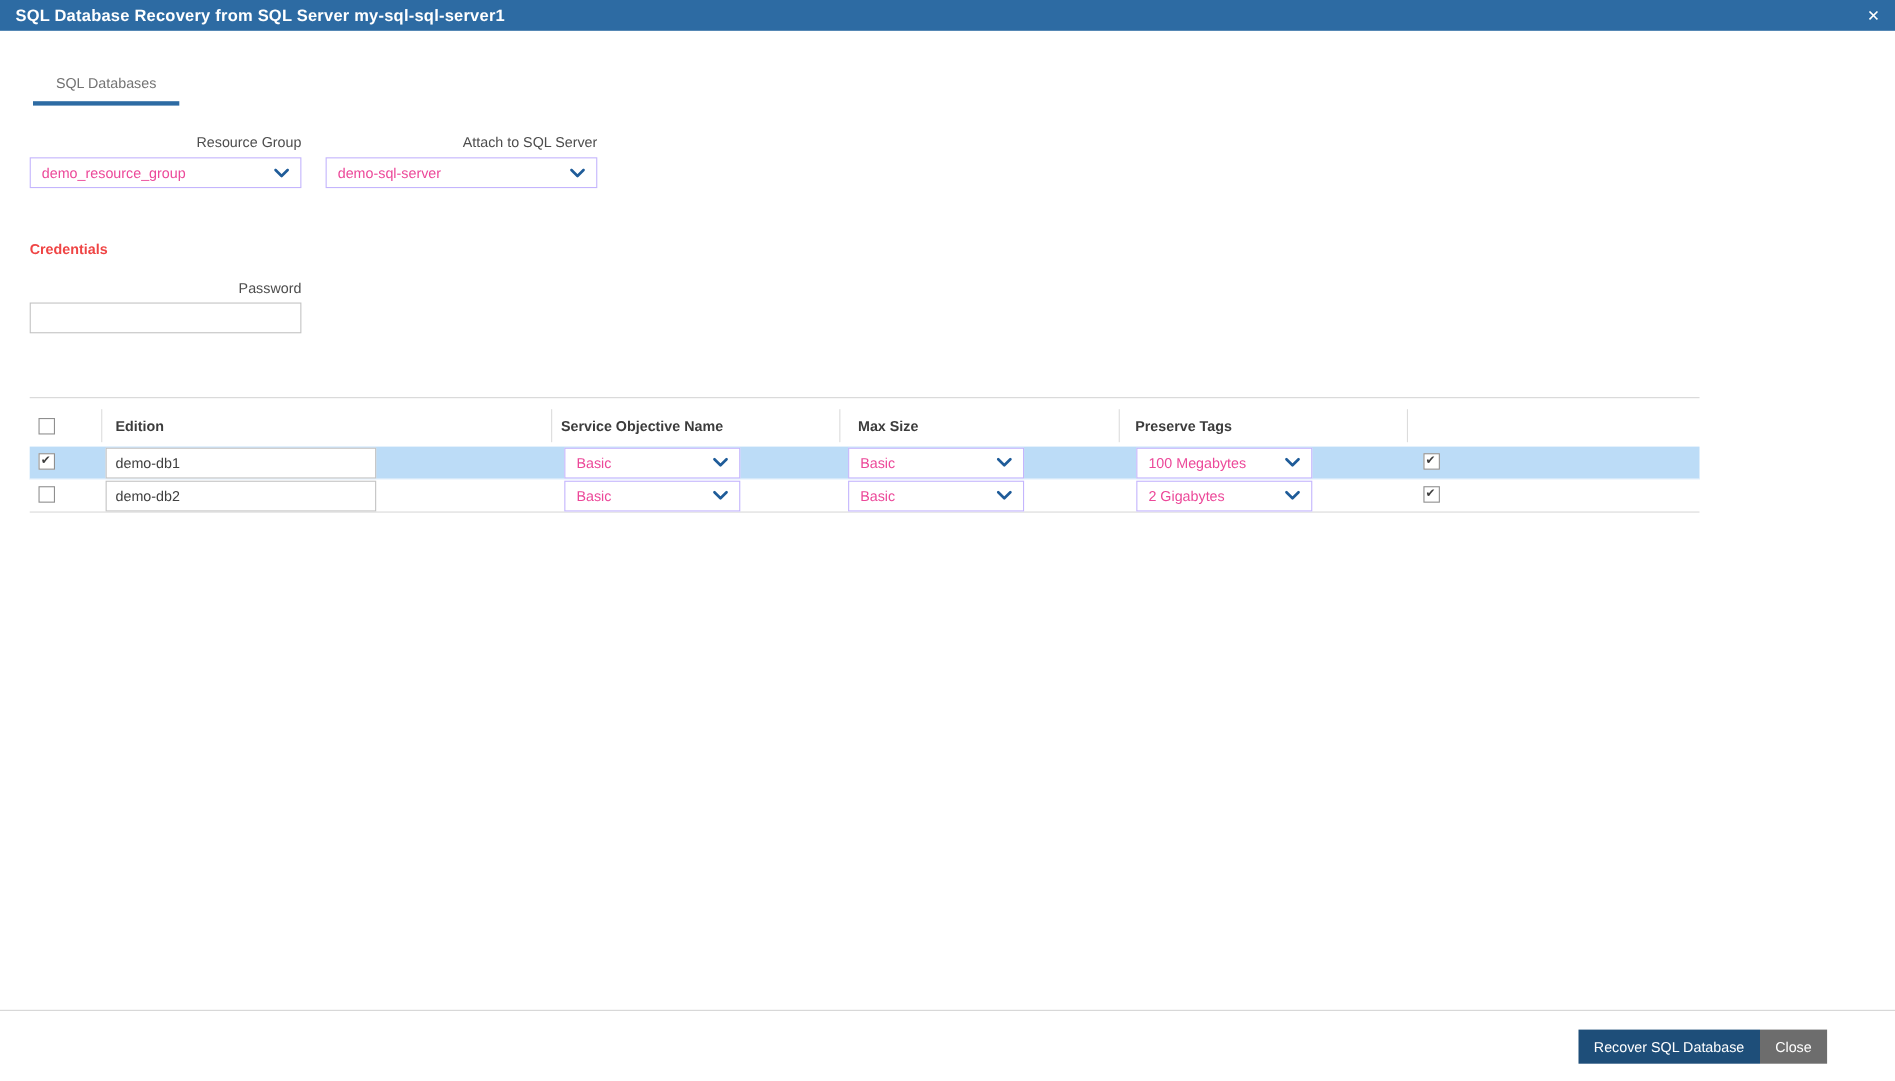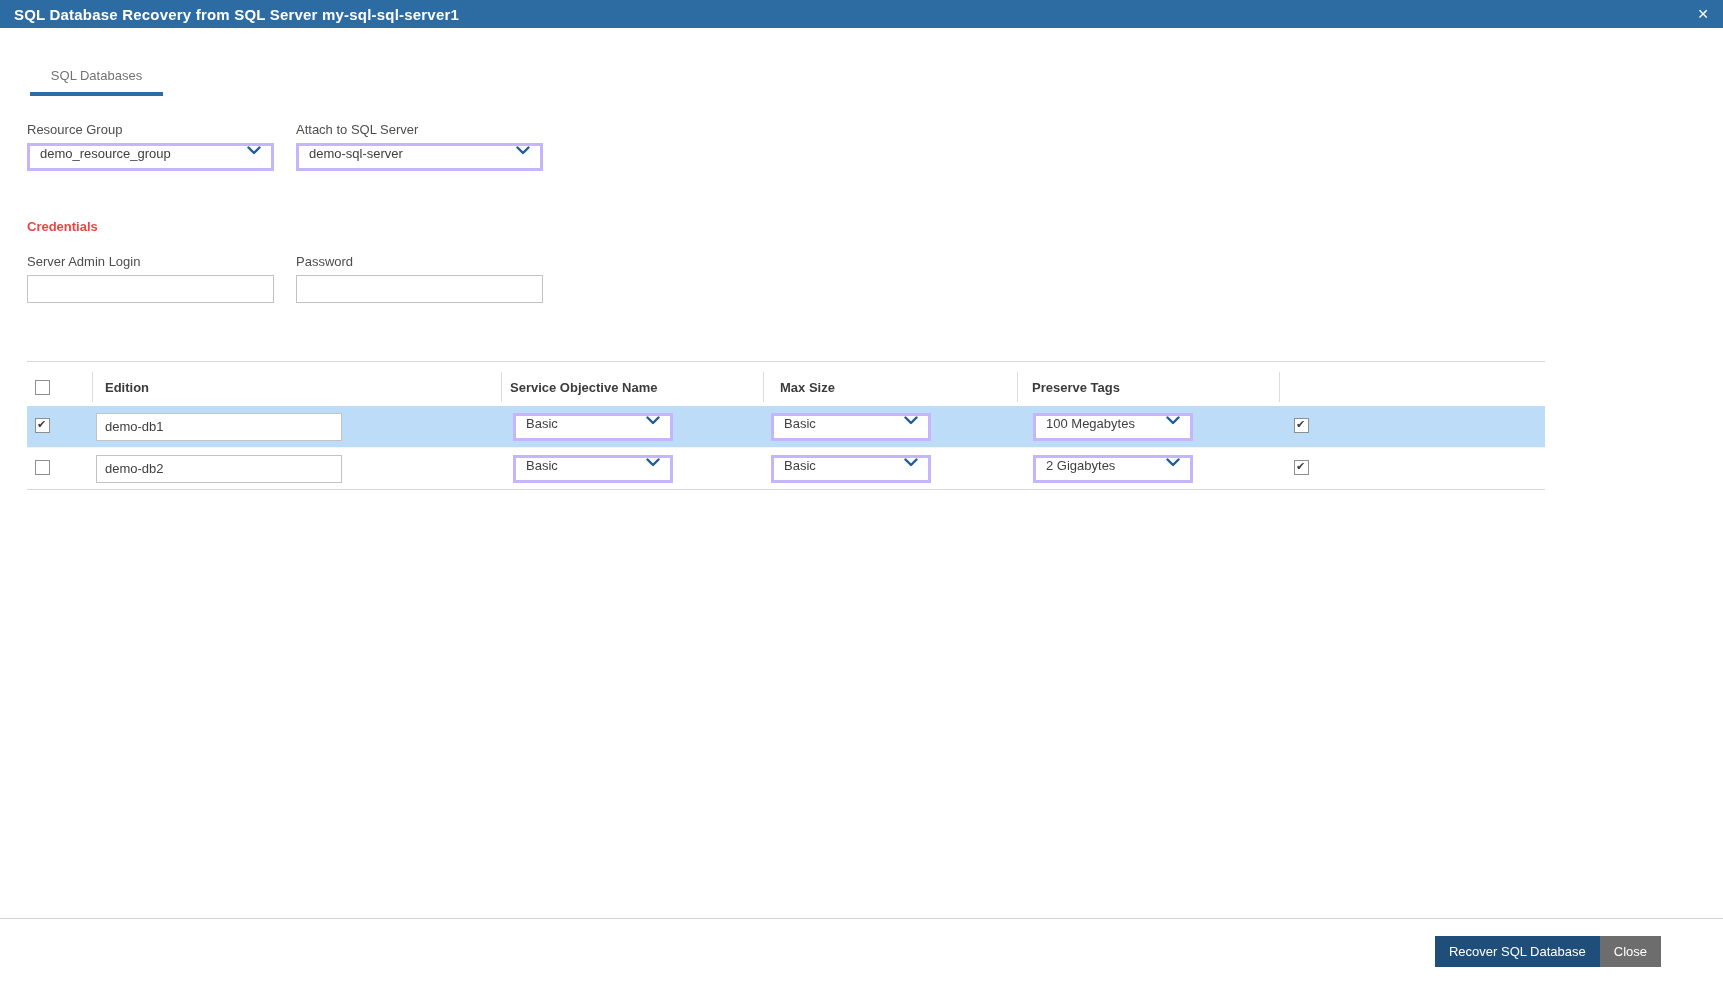--- a/index.html
+++ b/index.html
@@ -49,31 +49,31 @@
     padding: 8px 0 9px 0;
     color: #737373;
     border-bottom: 4px solid transparent;
     cursor: pointer;
   }
   .tab.active { border-bottom-color: #2d6ba3; }
 
   
   .field-row { display: flex; margin-top: 26px; }
   .field { width: 247px; margin-right: 22px; }
-  .field .label { color: #4d4d4d; margin-bottom: 6px; }
+  .field .label { color: #4d4d4d; margin-bottom: 6px; text-align: right; }
 
   .select {
     height: 28px;
-    border: 3px solid #c4b5fd;
+    border: 1px solid #c4b5fd;
     background: #ffffff;
     display: flex;
-    align-items: flex-start;
+    align-items: center;
     justify-content: space-between;
     padding: 0 10px;
-    color: #404040;
+    color: #ec4899;
     cursor: pointer;
   }
   .select svg { flex: 0 0 auto; margin-left: 8px; }
 
   .textinput {
     width: 100%;
     height: 28px;
     border: 1px solid #c3c3c3;
     background: #ffffff;
     padding: 0 8px;
@@ -102,21 +102,21 @@
   .thead .th {
     font-weight: 700;
     color: #3c3c3c;
     height: 30px;
     display: flex;
     align-items: center;
   }
   .thead .th.sep { border-left: 1px solid #dcdcdc; }
   .thead .th:last-child { border-right: 1px solid #dcdcdc; }
 
-  .trow { height: 42px; border-bottom: 1px solid #dadada; background: #ffffff; }
+  .trow { height: 30px; border-bottom: 1px solid #dadada; background: #ffffff; }
   .trow.selected { background: #bcdcf7; border-bottom: 1px solid #eef6fd; }
 
   .cell-check { padding-left: 8px; }
   .col-name { padding-left: 4px; }
   .col-edition { padding-left: 12px; }
   .col-so { padding-left: 8px; }
   .col-max { padding-left: 16px; }
   .col-preserve { padding-left: 14px; }
 
   .row-select { width: 160px; height: 28px; }
@@ -198,24 +198,20 @@
             <path d="M1.5 1.5 L7 7 L12.5 1.5" fill="none" stroke="#1f5c99" stroke-width="2.4" stroke-linecap="round" stroke-linejoin="round"></path>
           </svg>
       </div>
     </div>
   </div>
 
   <div class="section-heading">Credentials</div>
 
   <div class="field-row creds-row">
     <div class="field">
-      <div class="label">Server Admin Login</div>
-      <input class="textinput" type="text" value="" style="">
-    </div>
-    <div class="field">
       <div class="label">Password</div>
       <input class="textinput" type="password" value="" style="">
     </div>
   </div>
 
   <div class="divider"></div>
 
   <div class="grid-row thead">
     <div class="th cell-check">
       <input type="checkbox" class="cb" style="">

